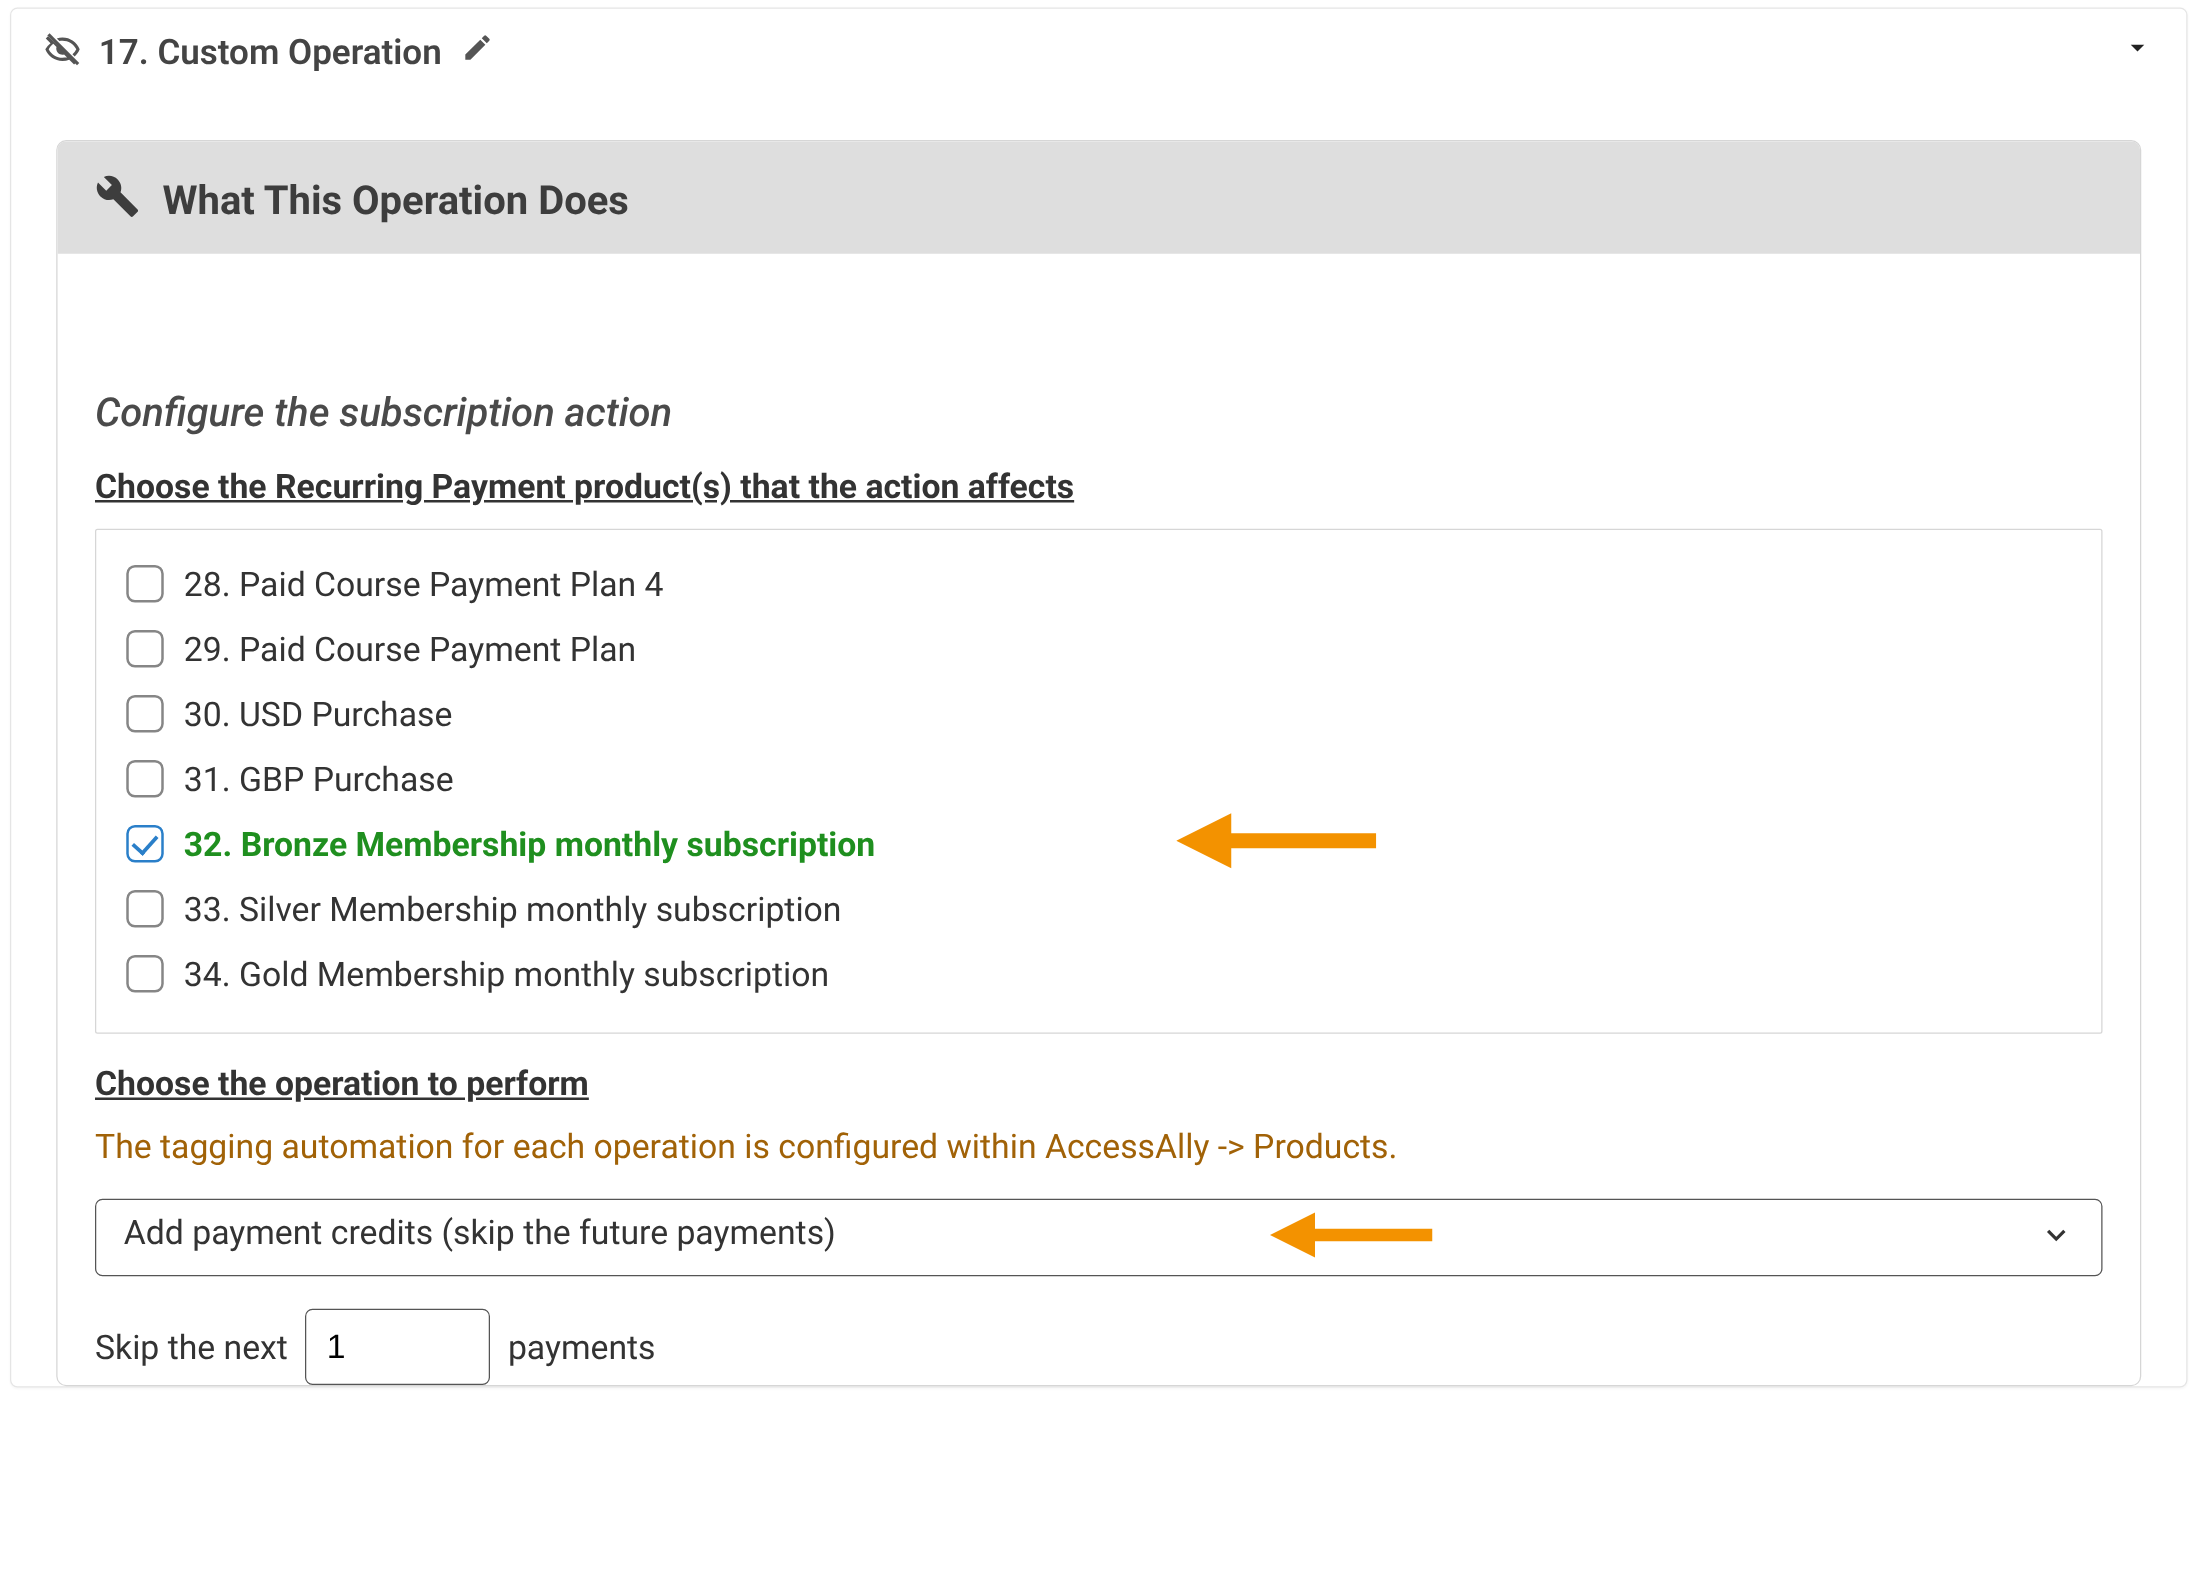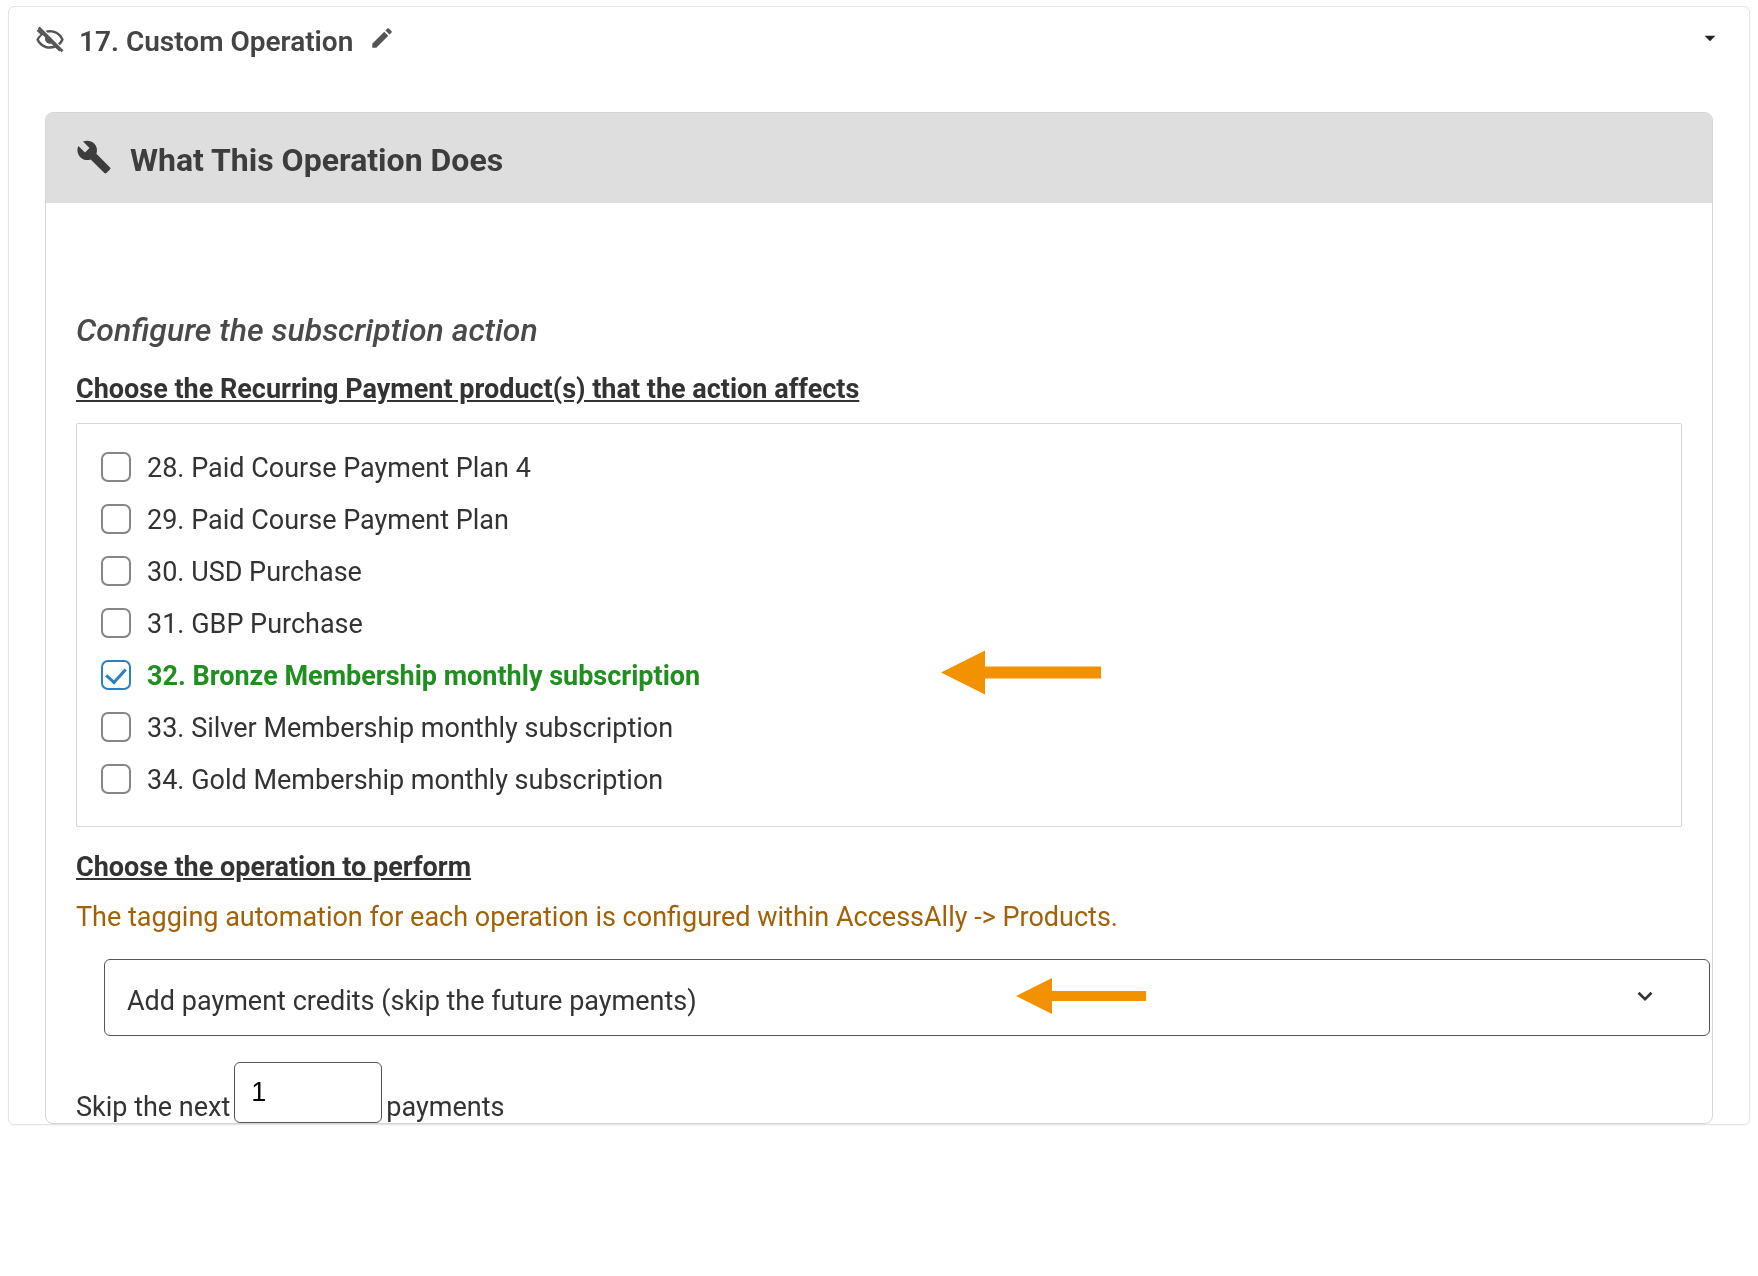--- a/index.html
+++ b/index.html
@@ -158,46 +158,45 @@
     margin: 18px 0 26px 0;
   }
   .op-select-wrap {
     position: relative;
     display: block;
   }
   .op-select {
     width: 100%;
     font-size: 27px;
     color: #333;
-    padding: 25px 60px 18px 22px;
+    padding: 10px 60px 18px 22px;
     border: 1.5px solid #555;
     border-radius: 6px;
     background: #fff;
     appearance: none;
     cursor: pointer;
-    margin-left: 28px;
   }
   .op-select-wrap .chev {
     position: absolute;
     right: 24px;
     top: 50%;
     transform: translateY(-50%);
     pointer-events: none;
   }
   .op-arrow {
     position: absolute;
     left: 940px;
     top: 50%;
     transform: translateY(-50%);
     pointer-events: none;
   }
   .skip-row {
     display: flex;
-    align-items: flex-end;
-    gap: 4px;
+    align-items: center;
+    gap: 14px;
     font-size: 27px;
     color: #333;
     margin-top: 26px;
   }
   .skip-input {
     width: 148px;
     font-size: 27px;
     padding: 14px 16px;
     border: 1.5px solid #555;
     border-radius: 6px;

